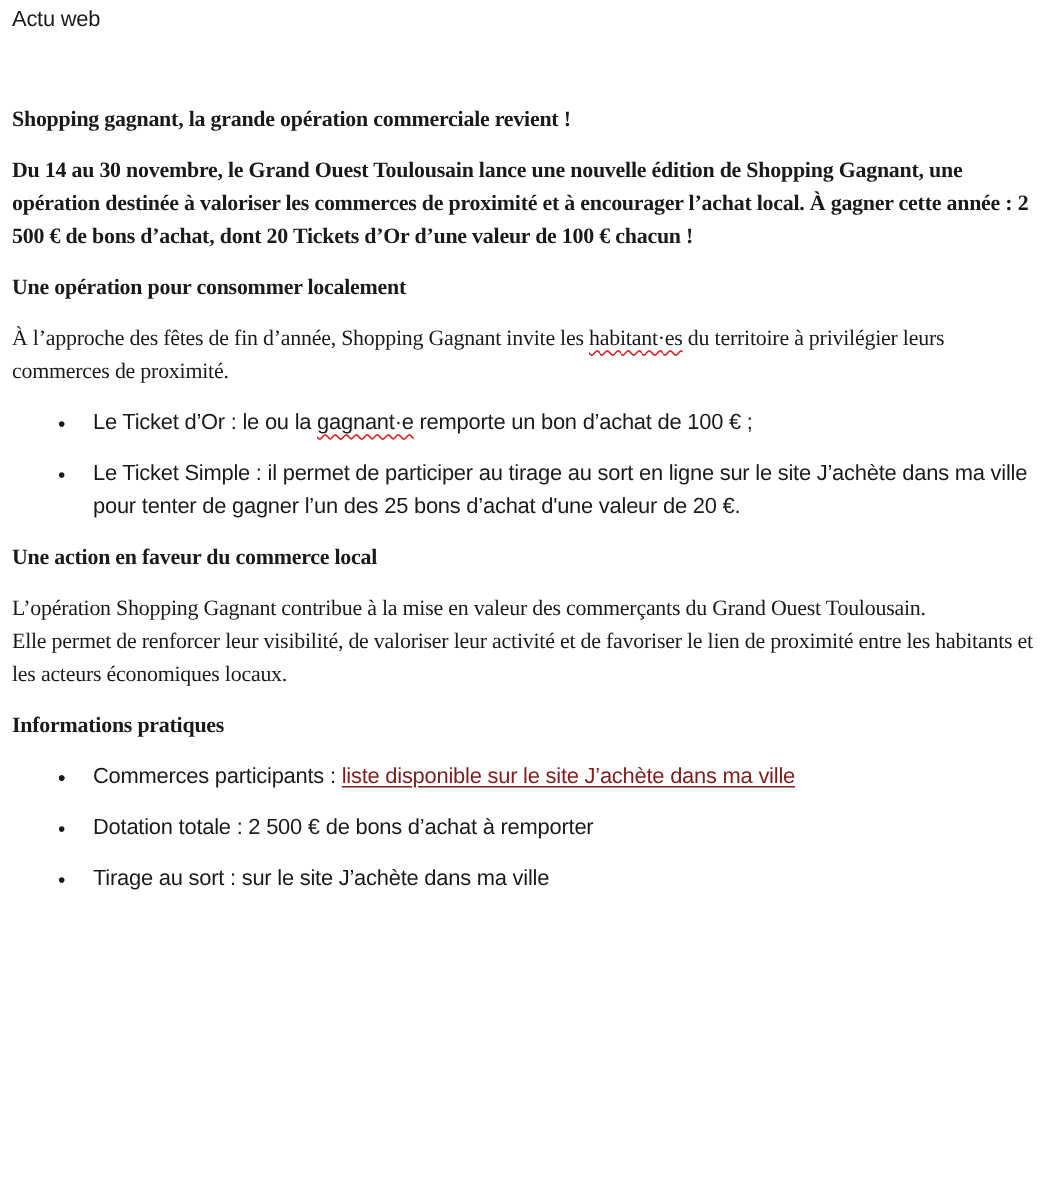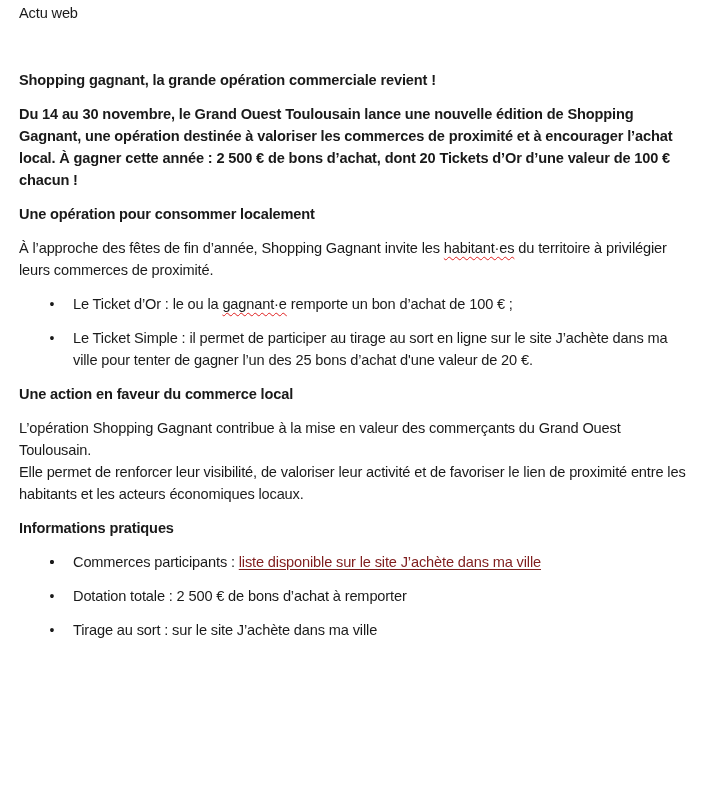--- a/index.html
+++ b/index.html
@@ -11,31 +11,31 @@
       width: 702px;
       height: 790px;
       overflow: hidden;
       font-family: "Liberation Sans", sans-serif;
       font-size: 14.6px;
       color: #1a1a1a;
       letter-spacing: -0.15px;
     }
     .doc {
       position: relative;
-      padding: 2px 10px 0 19px;
+      padding: 2px 10px 0 8px;
     }
     .p {
       margin: 0;
       line-height: 22px;
     }
     .top-label {
       margin-bottom: 45px;
     }
     .bold { font-weight: bold; }
-    .gap { margin-bottom: 12px; }
+    .gap { margin-bottom: 12px; font-family: Liberation Serif, serif; }
     ul.bullets {
       list-style: none;
       margin: 0;
       padding: 0;
     }
     ul.bullets li {
       position: relative;
       padding-left: 54px;
       line-height: 22px;
       margin-bottom: 12px;

